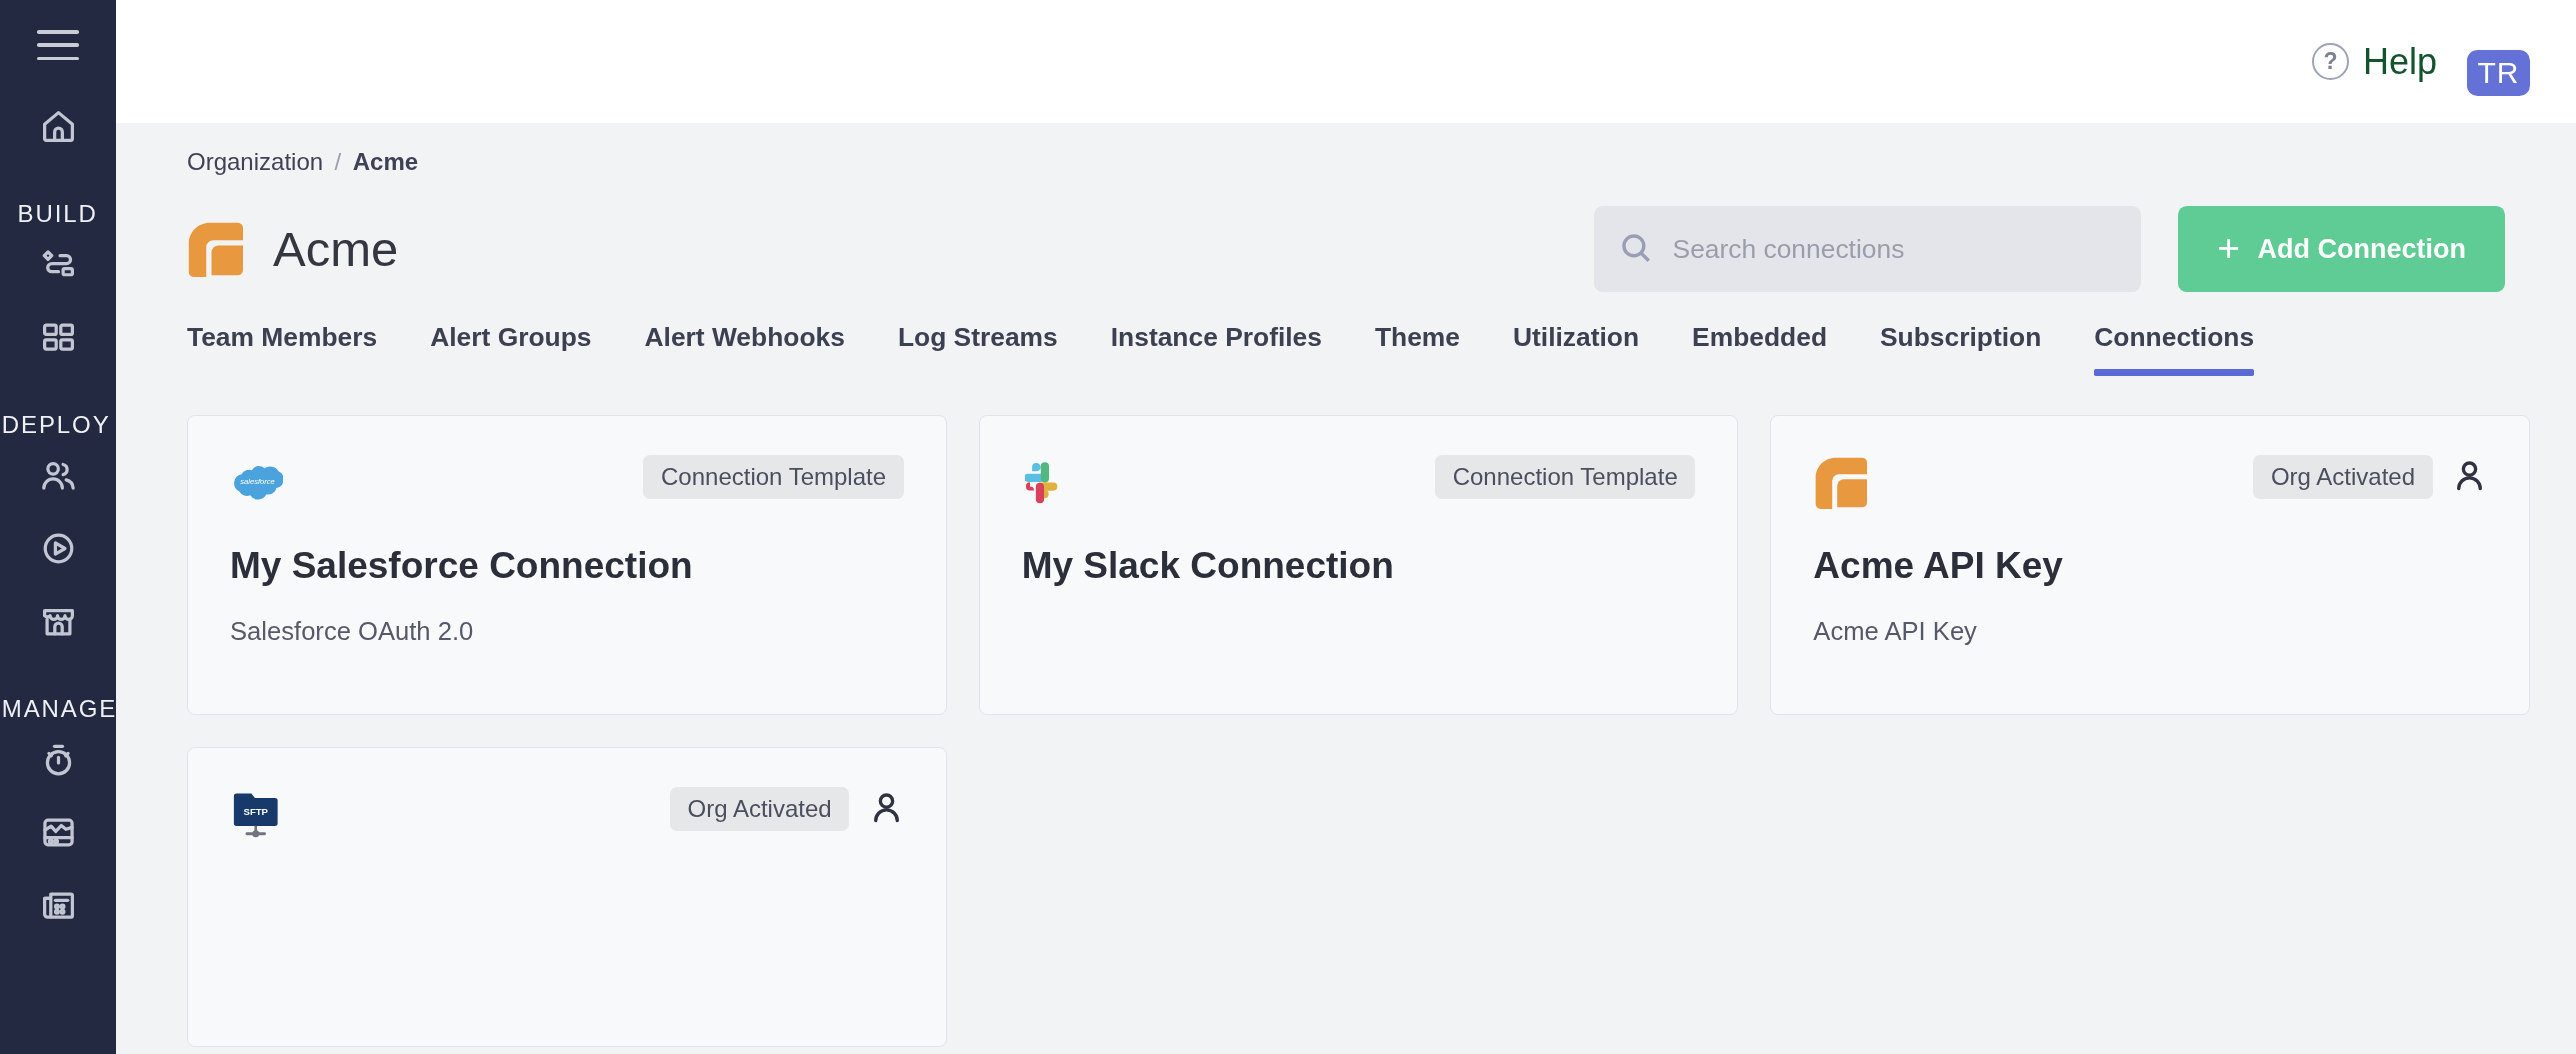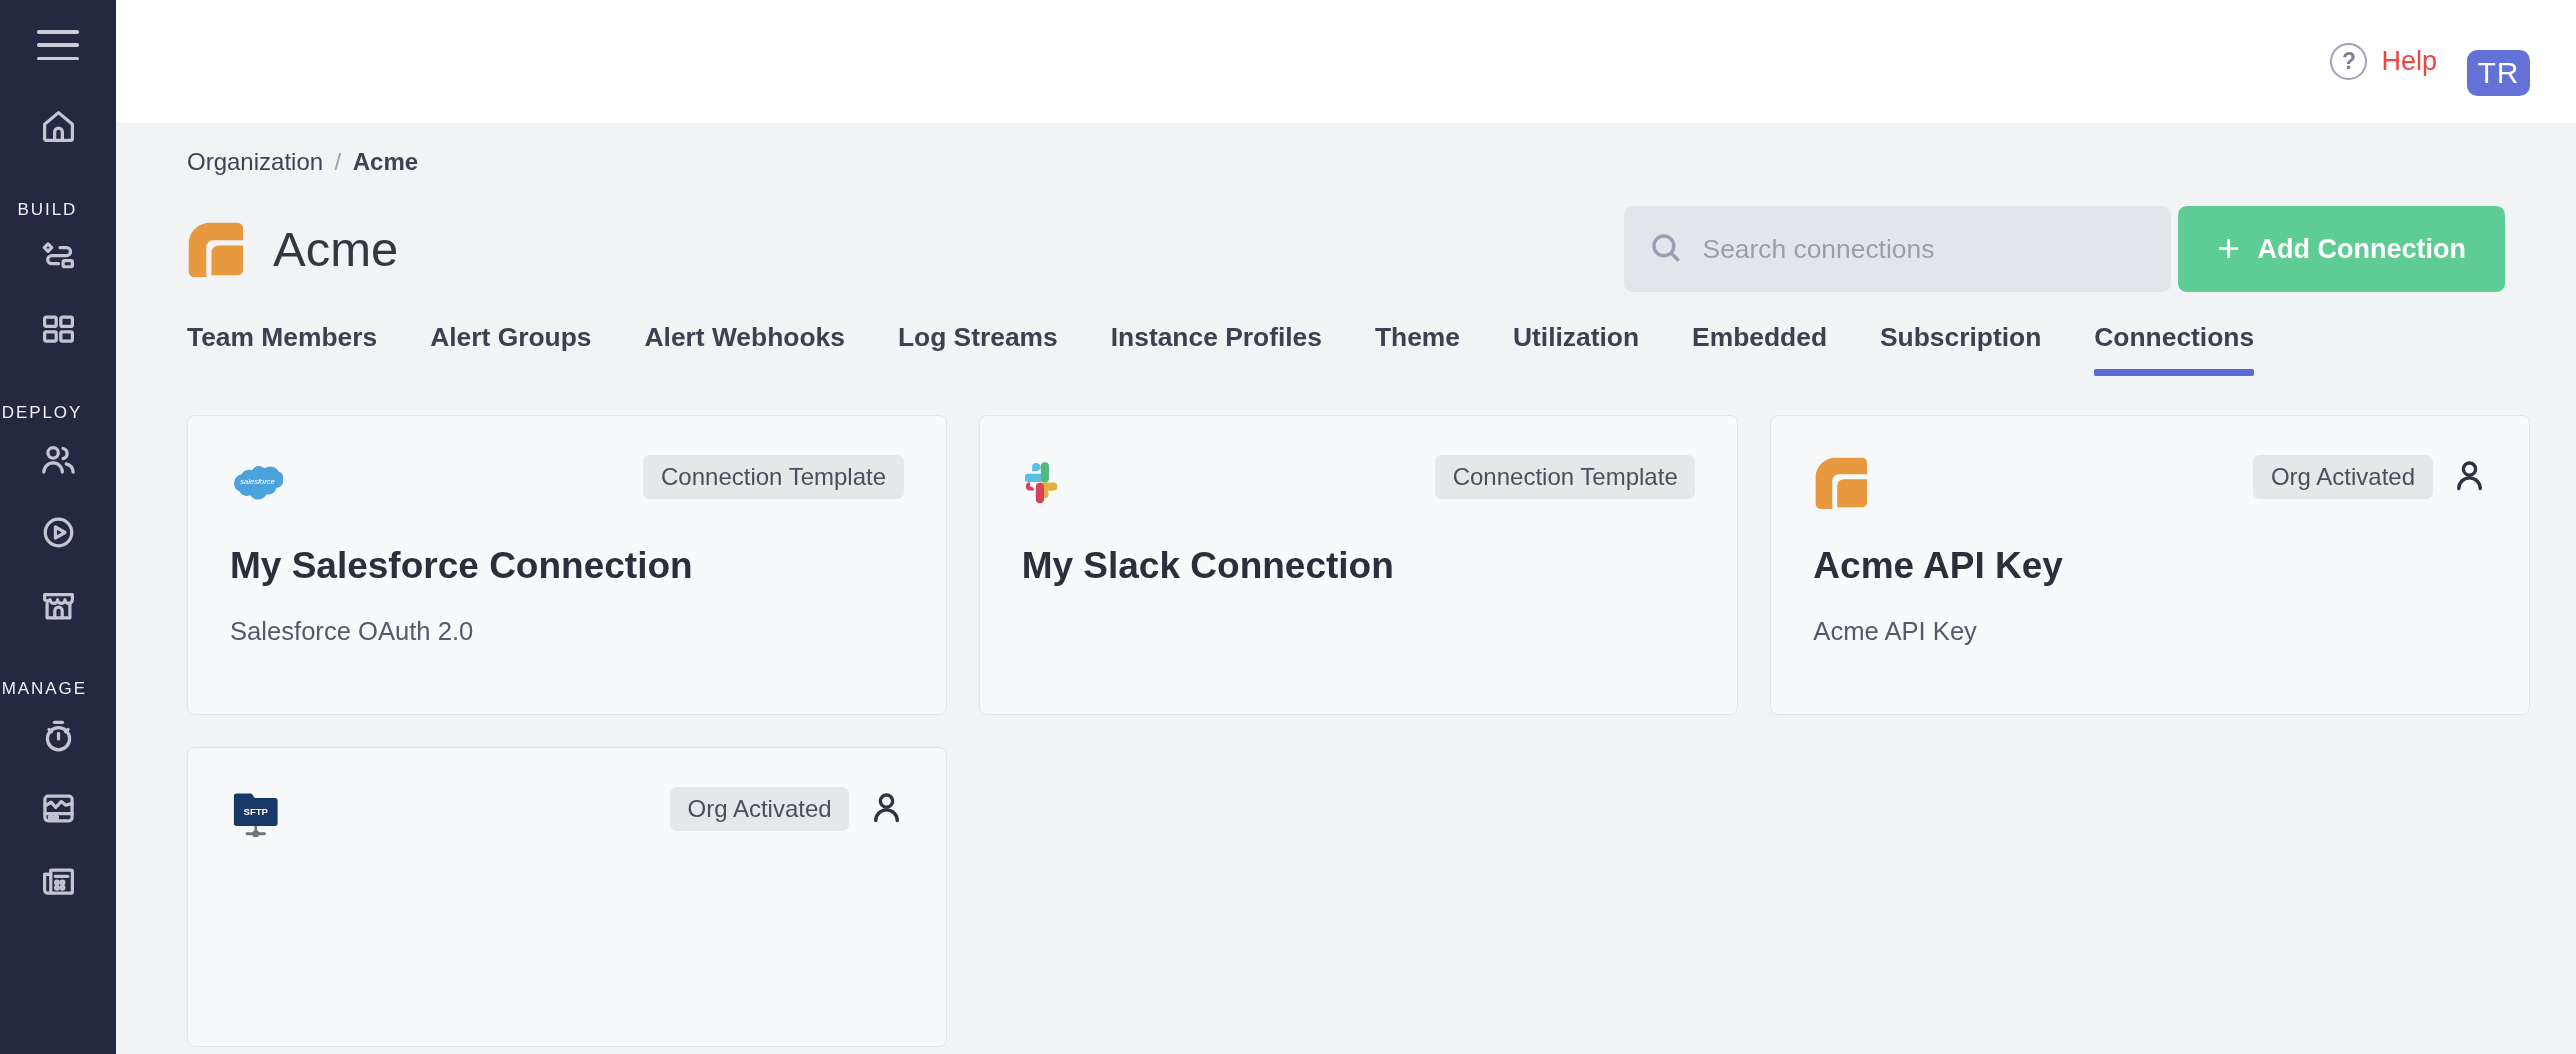--- a/index.html
+++ b/index.html
@@ -21,61 +21,61 @@
     flex-direction: column;
     align-items: center;
     padding-top: 30px;
     overflow: hidden;
   }
   .ham { width: 42px; height: 30px; display:flex; flex-direction:column; justify-content:space-between; cursor:pointer; margin-bottom: 41px; }
   .ham span { display:block; height:3.5px; background:#c9cdd8; border-radius:1.8px; }
   .side-icon { width: 53px; height: 53px; display:flex; align-items:center; justify-content:center; margin-bottom: 19.4px; cursor:pointer; }
   .side-icon svg { width: 37px; height: 37px; stroke:#c2c6d2; fill:none; stroke-width:2.1; stroke-linecap:round; stroke-linejoin:round; }
   .side-label {
-    color:#f0f1f5; font-size:17px; letter-spacing:1.9px; font-weight:400;
+    color:#f0f1f5; font-size:24px; letter-spacing:1.9px; font-weight:400;
     margin: 26.4px 0 12.3px 0; width:100%; text-align:left; padding-left: 1.8px;
     font-family:"Liberation Sans", sans-serif;
   }
   .side-label.build { padding-left: 17.6px; }
   .side-label.deploy { padding-left: 1.8px; }
   .side-label.manage { padding-left: 1.8px; }
 
   
   .main { flex:1; display:flex; flex-direction:column; min-width:0; }
 
   .topbar {
     height: 123px; min-height:123px; background:#ffffff;
     display:flex; align-items:center; justify-content:flex-end;
     padding-right: 46px; gap: 30px;
   }
   .help-btn { display:flex; align-items:center; gap:14px; cursor:pointer; }
   .help-circ { width:37px; height:37px; border:2.6px solid #9fa3b5; border-radius:50%;
                display:flex; align-items:center; justify-content:center;
                color:#7c8196; font-size:23px; font-weight:bold; }
-  .help-text { font-size:27px; color:#ef4444; }
+  .help-text { font-size:36px; color:#14532d; }
   .avatar {
     width:63px; height:46px; border-radius:10.6px; background:#6472d8;
     color:#fff; font-size:30px; display:flex; align-items:center; justify-content:center;
     letter-spacing:0.9px; cursor:pointer; margin-top: 23px;
   }
 
   .content { flex:1; background:#f2f3f5; overflow:hidden; display:flex; flex-direction:column; }
 
   .page-head { padding: 25px 46px 0 71px; }
   .breadcrumb { font-size:24px; color:#3f4254; display:flex; gap:11.5px; align-items:flex-end; }
   .breadcrumb .sep { color:#9aa0b0; }
   .breadcrumb .crumb-current { font-weight:bold; }
   .breadcrumb .crumb-link { cursor:pointer; }
 
   .title-row { display:flex; align-items:center; justify-content:space-between; margin-top: 30px; padding-right: 25px; }
   .title-left { display:flex; align-items:center; gap: 30px; }
   .org-logo { width:56px; height:56px; }
   .org-title { font-size:49px; color:#33373f; font-weight:400; }
 
-  .title-right { display:flex; align-items:center; gap: 7px; border-radius: 15px; }
+  .title-right { display:flex; align-items:center; gap: 37px; border-radius: 15px; }
   .search-box {
     width: 547px; height: 86px; background:#e3e5ea; border-radius:8.8px;
     display:flex; align-items:center; padding: 0 25px; gap: 19.4px; cursor:text;
   }
   .search-box svg { width:34px; height:34px; stroke:#9a9eb4; fill:none; stroke-width:2.4; }
   .search-input {
     border:none; background:transparent; outline:none; font-size:26.4px;
     color:#4b5060; font-family:"Liberation Sans", sans-serif; width:100%;
   }
   .search-input::placeholder { color:#9a9eab; }

